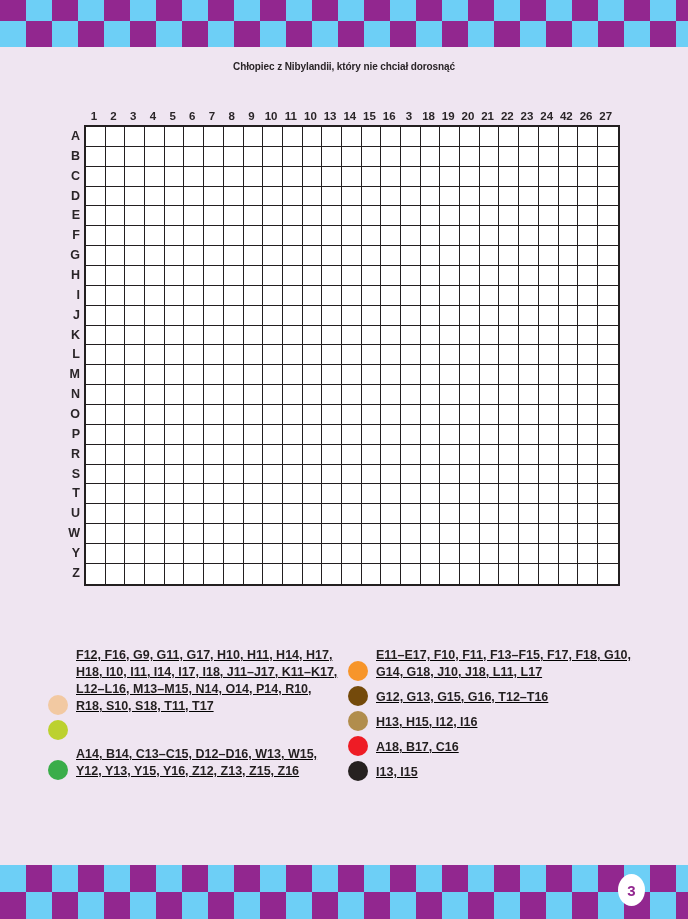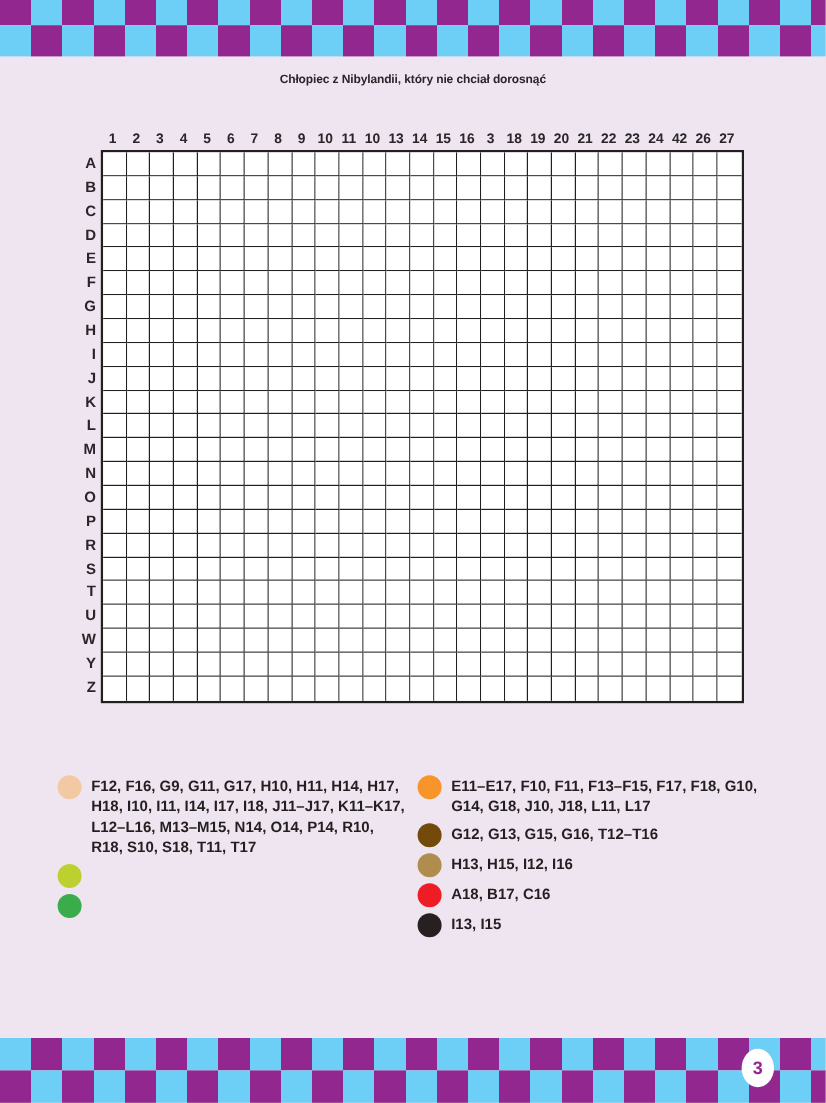--- a/index.html
+++ b/index.html
@@ -38,21 +38,21 @@
   .cell { width:19.7px; height:19.87px; box-sizing:border-box;
           border-right:1px solid var(--line); border-bottom:1px solid var(--line); background:#FFFFFF; }
   .grid-row .cell:last-child { border-right:none; }
   .grid-row:last-child .cell { border-bottom:none; }
 
   
   .legend { position:absolute; top:646px; left:48px; display:flex; }
   .legend-col { display:flex; flex-direction:column; }
   .legend-col.left  { width:300px; }
   .legend-col.right { width:312px; }
-  .legend-item { display:flex; align-items:flex-start; margin-bottom:5px; }
+  .legend-item { display:flex; align-items:flex-end; margin-bottom:5px;text-decoration:underline; }
   .dot { width:20px; height:20px; border-radius:50%; flex:0 0 20px; margin-right:8px; }
   .cells {
     font-size:12.5px; line-height:17px; font-weight:600; color:var(--line);
     padding-top:1px;
   }
   .legend-col.left  .cells { width:262px; }
   .legend-col.right .cells { width:284px; }
 
   
   .page-circle {
@@ -806,20 +806,21 @@
     <div class="legend-col left">
       <div class="legend-item">
         <span class="dot" style="background: rgb(242, 201, 162);"></span>
         <span class="cells">F12, F16, G9, G11, G17, H10, H11, H14, H17, H18, I10, I11, I14, I17, I18, J11–J17, K11–K17, L12–L16, M13–M15, N14, O14, P14, R10, R18, S10, S18, T11, T17</span>
       </div>
       <div class="legend-item">
         <span class="dot" style="background: rgb(188, 209, 47);"></span>
       </div>
       <div class="legend-item">
         <span class="dot" style="background: rgb(58, 173, 74);"></span>
+        <span class="cells">A14, B14, C13–C15, D12–D16, W13, W15, Y12, Y13, Y15, Y16, Z12, Z13, Z15, Z16</span>
       </div>
     </div>
     <div class="legend-col right">
       <div class="legend-item">
         <span class="dot" style="background: rgb(247, 149, 42);"></span>
         <span class="cells">E11–E17, F10, F11, F13–F15, F17, F18, G10, G14, G18, J10, J18, L11, L17</span>
       </div>
       <div class="legend-item">
         <span class="dot" style="background: rgb(116, 74, 11);"></span>
         <span class="cells">G12, G13, G15, G16, T12–T16</span>

